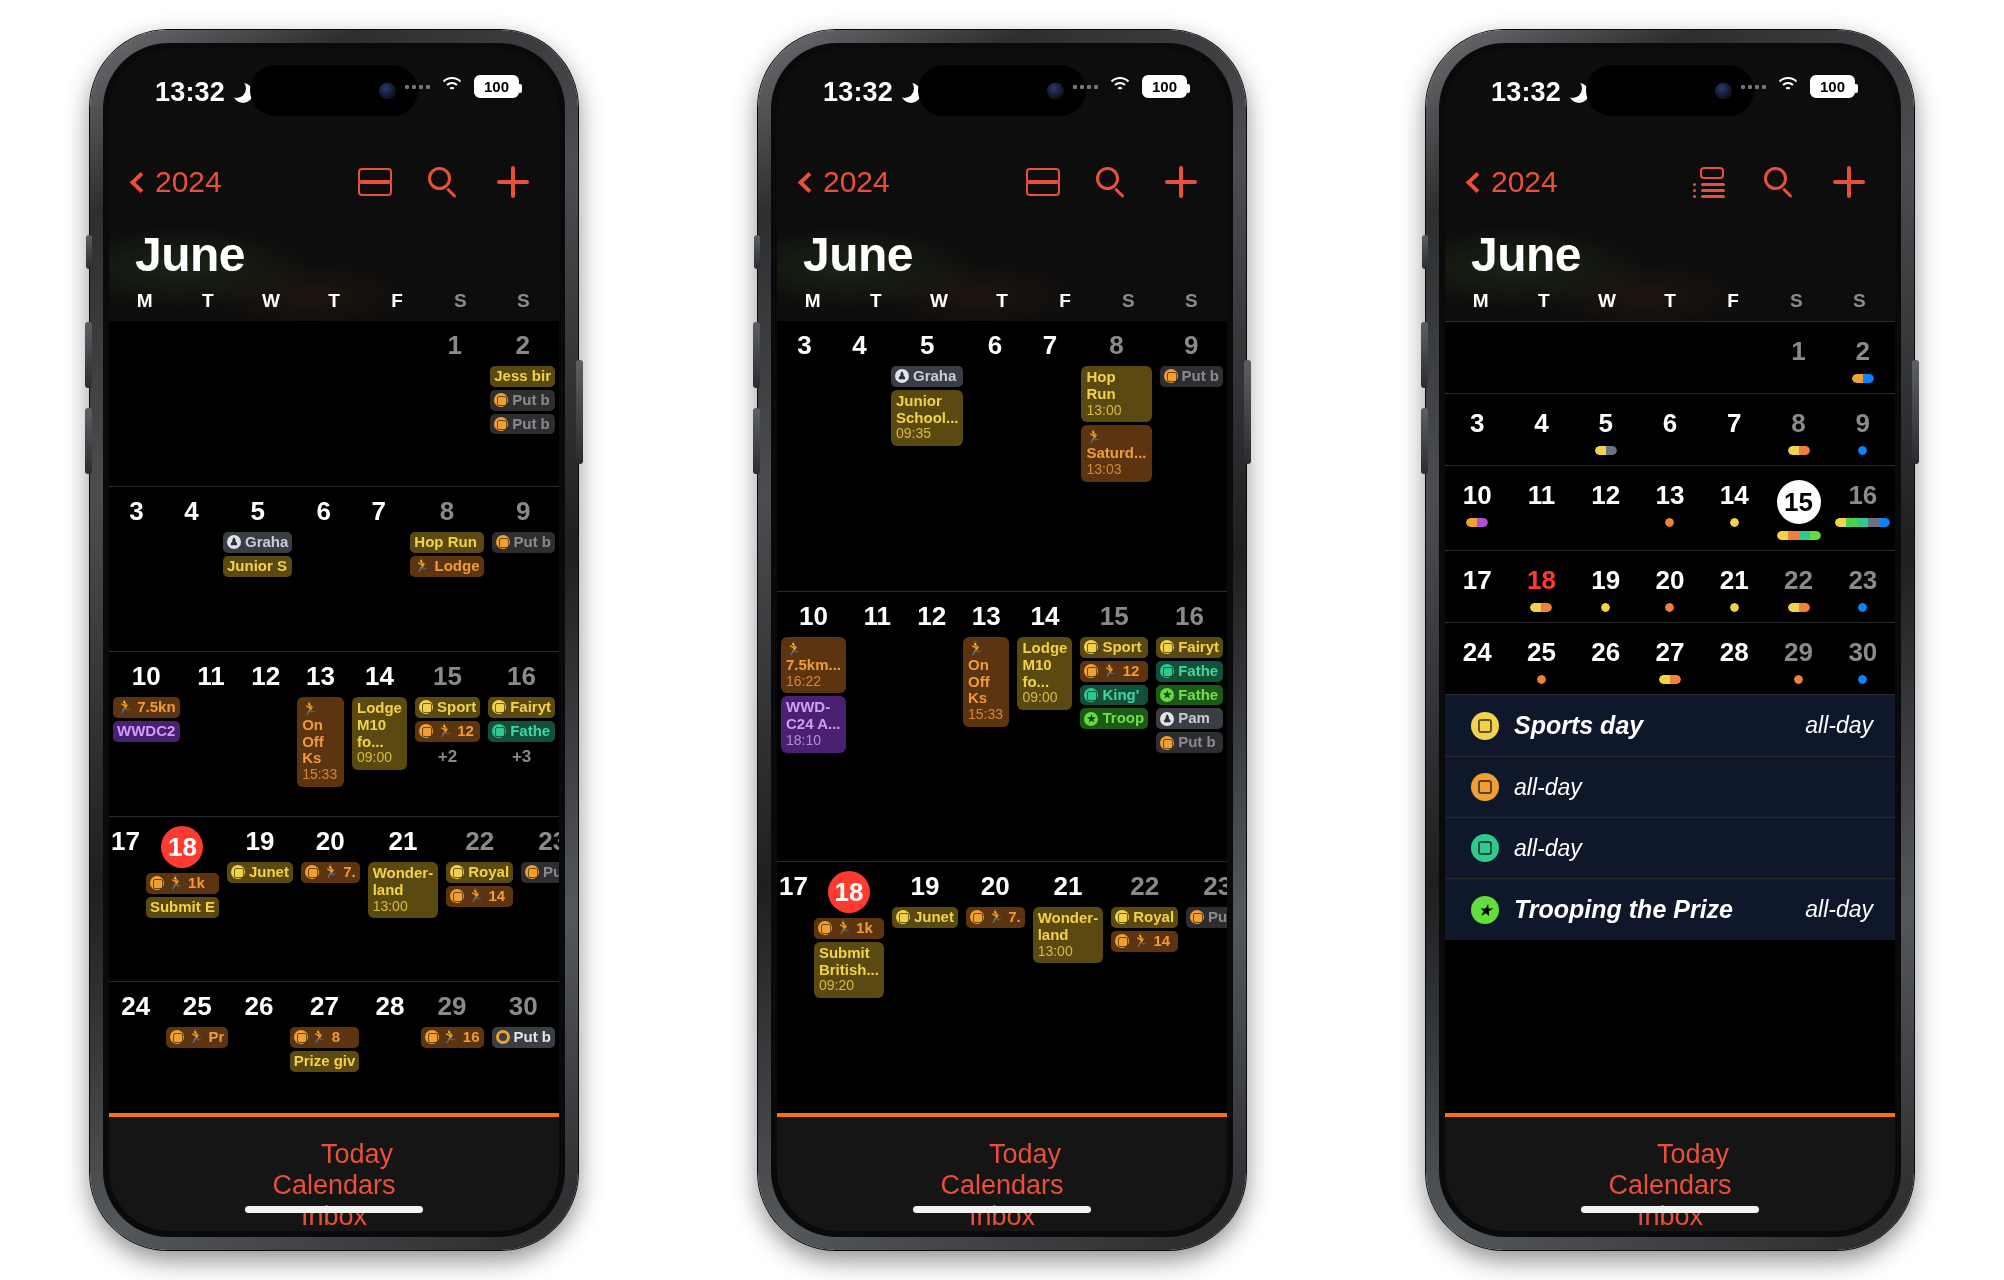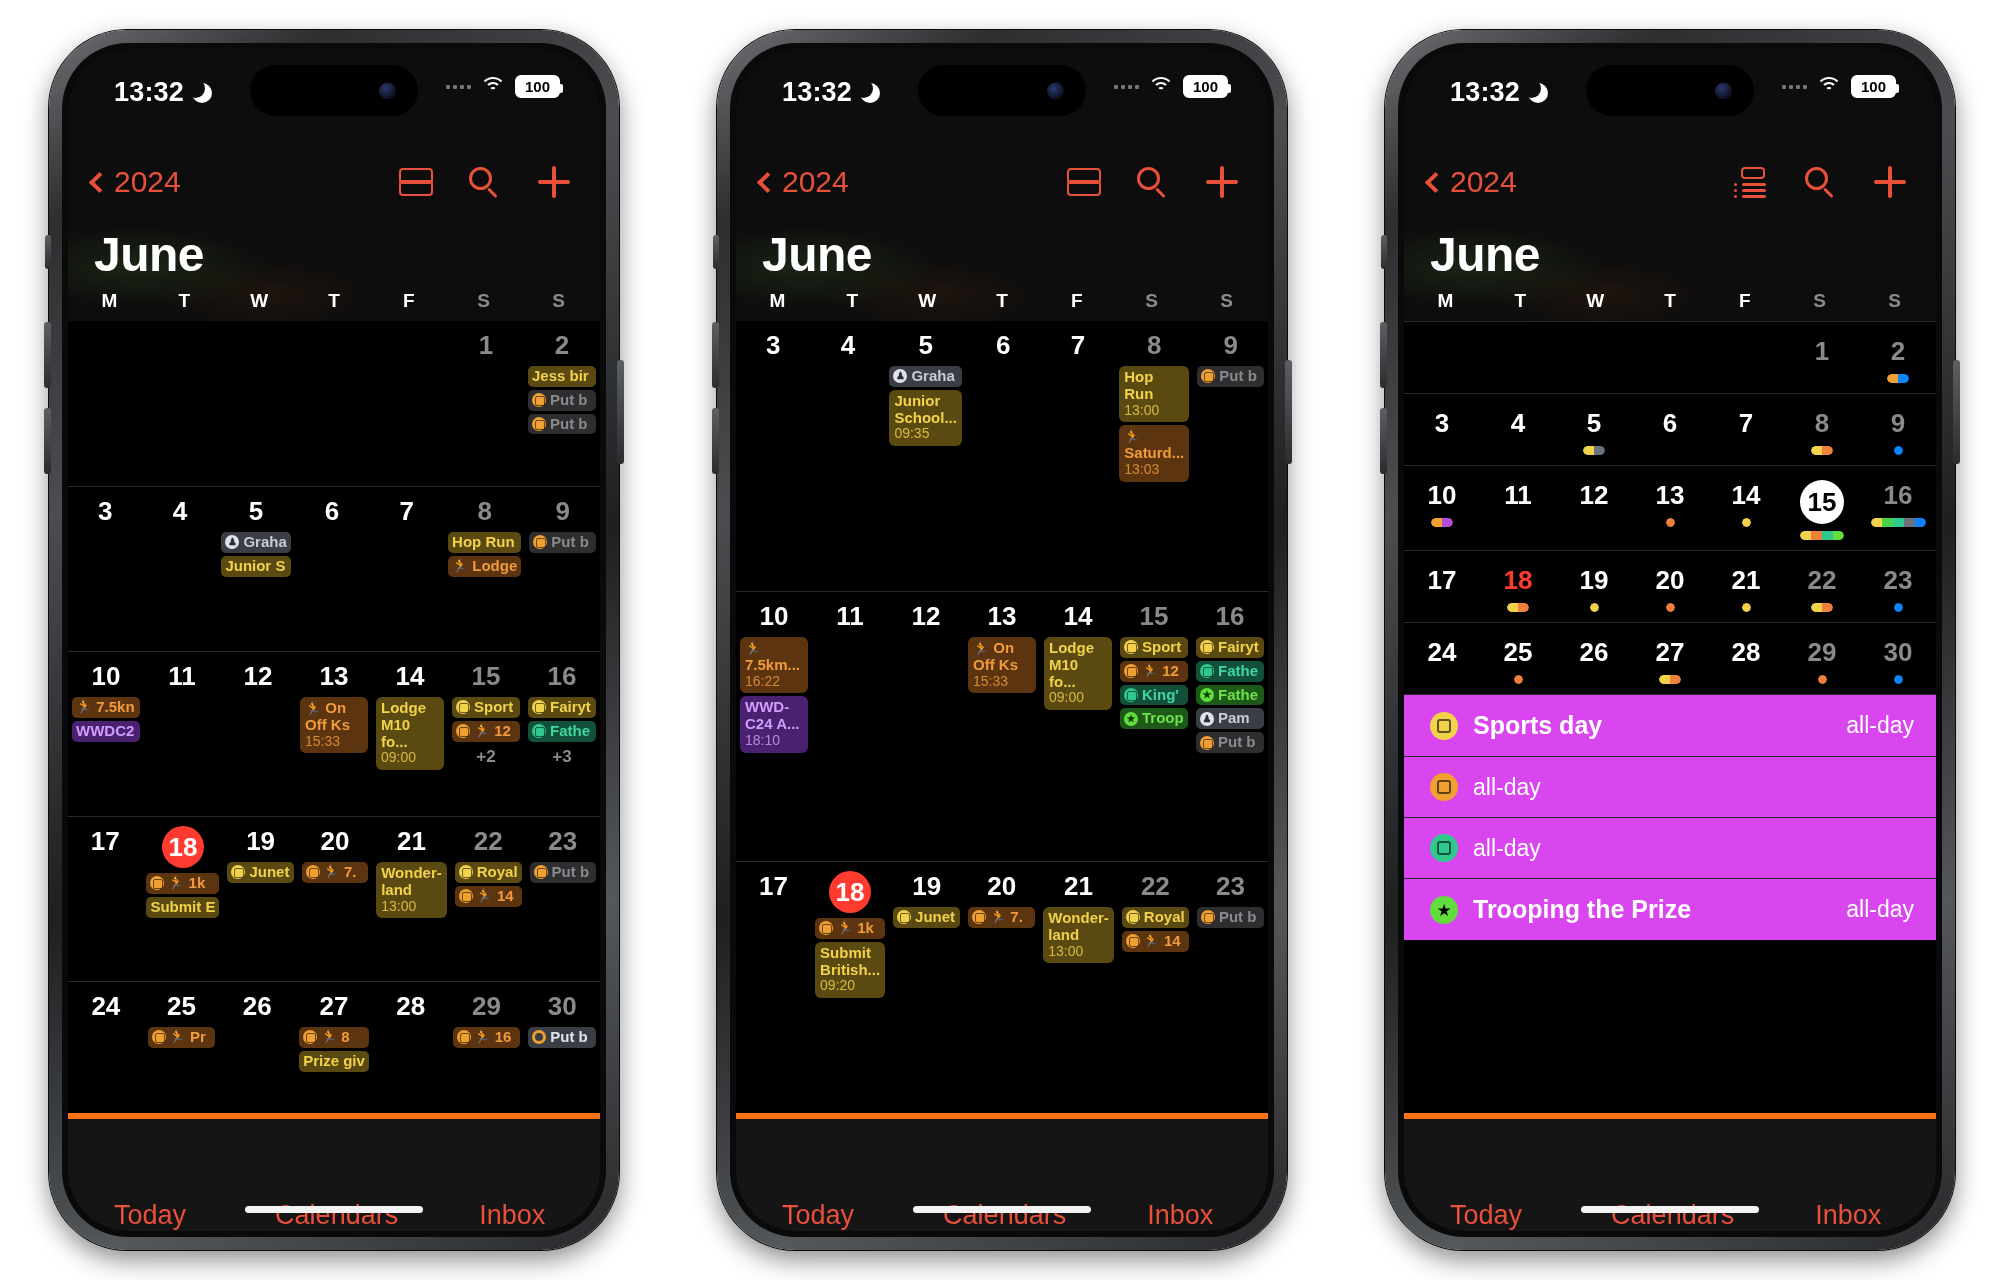--- a/index.html
+++ b/index.html
@@ -8,21 +8,21 @@
     background:#ffffff;
     font-family:"Liberation Sans", sans-serif;
     overflow:hidden;
     position:relative;
   }
   .stage { position:absolute; inset:0; display:flex; align-items:center; justify-content:space-around; }
 
   
   .phone {
     position:relative;
-    width:570px; height:1220px;
+    width:488px; height:1220px;
     border-radius:78px;
     background:linear-gradient(145deg,#6e7073 0%,#2c2e30 12%,#4b4d50 30%,#1d1f21 55%,#55585b 78%,#26282a 100%);
     padding:18px;
     box-shadow:0 0 0 1px #0c0c0c, 0 10px 26px rgba(0,0,0,.45);
     flex:0 0 auto;
   }
   .phone .bezel {
     position:absolute; inset:13px;
     border-radius:66px;
     background:#0a0a0a;
@@ -169,38 +169,38 @@
   .dotbar i:first-child { border-top-left-radius:6px; border-bottom-left-radius:6px; }
   .dotbar i:last-child { border-top-right-radius:6px; border-bottom-right-radius:6px; }
   .dotbar.single i { width:9px; border-radius:6px; }
   .dnum.today-circ span {
     display:inline-flex; align-items:center; justify-content:center;
     width:44px; height:44px; border-radius:50%; background:#fff; color:#000;
   }
   .dnum.sel18 { color:#ff3b30; }
 
   
-  .agenda { background:#d946ef; }
+  .agenda { background:#0f172a;font-style:italic; }
   .arow {
     display:flex; align-items:center; gap:15px;
     padding:16px 22px 16px 26px;
     border-top:1px solid #2a2a2c;
   }
   .arow:first-child { border-top:1px solid #2a2a2c; }
   .aicon { flex:0 0 auto; width:28px; height:28px; border-radius:50%; position:relative; }
   .aicon .inner { position:absolute; left:7px; top:7px; width:14px; height:14px; border:2px solid rgba(0,0,0,.6); border-radius:3px; }
   .aicon .innerstar { position:absolute; left:50%; top:50%; transform:translate(-50%,-50%); font-size:17px; color:#000; line-height:1; }
   .atitle { color:#fff; font-size:25px; font-weight:bold; flex:1; white-space:nowrap; overflow:hidden; }
   .aright { color:#fff; font-size:23px; }
 
   
   .tabbar {
     position:absolute; left:0; right:0; bottom:0; height:118px;
-    background:#151515; border-top:6px solid #f97316;
-    display:flex; align-items:flex-end; padding-top:22px;
+    background:#151515; border-top:4px solid #f97316;
+    display:flex; align-items:center; padding-top:22px;flex-direction:column;
   }
   .tabbar div { flex:1; text-align:center; color:#e8503a; font-size:27px; }
   .tabbar div:first-child { text-align:left; padding-left:46px; flex:0 0 34%; }
   .tabbar div:last-child  { text-align:right; padding-right:46px; flex:0 0 34%; }
   .homebar {
     position:absolute; left:50%; transform:translateX(-50%); bottom:18px;
     width:178px; height:7px; border-radius:4px; background:#f2f2f2;
   }
 </style>
 </head>

